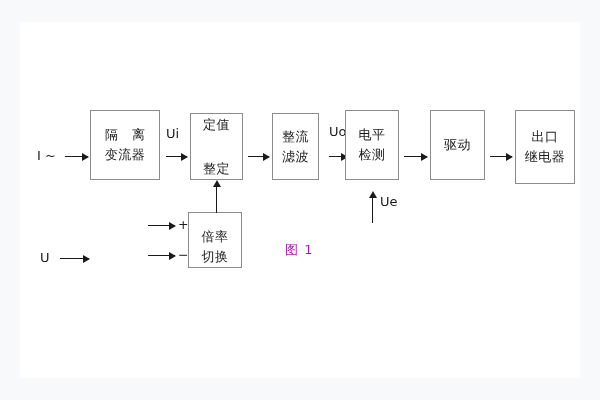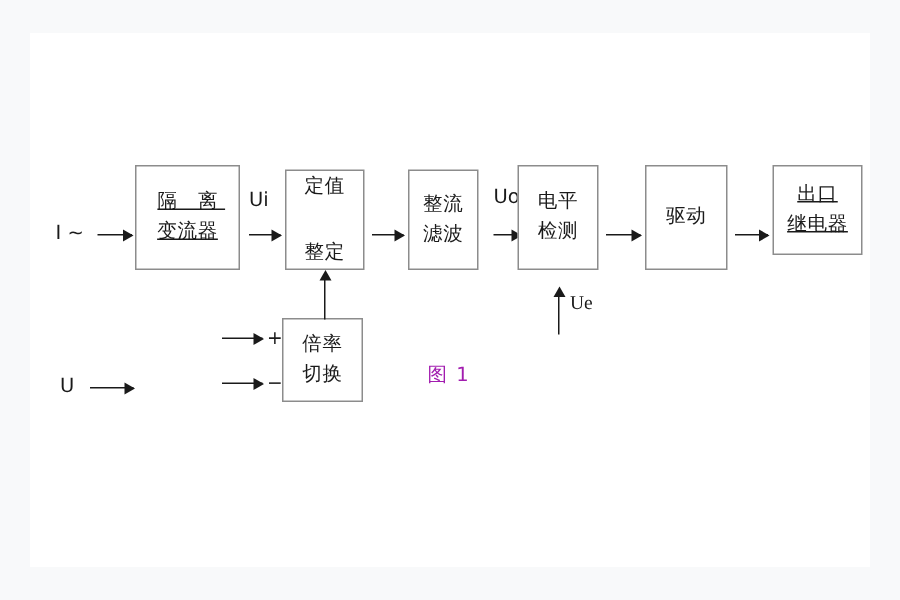--- a/index.html
+++ b/index.html
@@ -100,21 +100,21 @@
 </head>
 <body>
 
 <div id="screen">
   <div id="canvas">
 
     <div class="label" style="left:17px; top:126px;">I ~</div>
 
     <div class="arrow-h" style="left:45px; top:134px; width:23px;"></div>
 
-    <div class="box wide-gap" style="left:70px; top:88px; width:70px; height:70px;text-decoration:underline;">
+    <div class="box wide-gap" style="left:70px; top:88px; width:70px; height:70px;">
       <div class="line">隔 离</div>
       <div class="line">变流器</div>
     </div>
 
     <div class="label" style="left:146px; top:104px;">Ui</div>
 
     <div class="arrow-h" style="left:146px; top:134px; width:21px;"></div>
 
     <div class="box" style="left:170px; top:91px; width:53px; height:67px;gap:24px;">
       <div class="line">定值</div>
@@ -138,44 +138,44 @@
     </div>
 
     <div class="arrow-h" style="left:384px; top:134px; width:23px;"></div>
 
     <div class="box single" style="left:410px; top:88px; width:55px; height:70px;">
       <div class="line">驱动</div>
     </div>
 
     <div class="arrow-h" style="left:470px; top:134px; width:22px;"></div>
 
-    <div class="box" style="left:495px; top:88px; width:60px; height:60px;text-decoration:underline;">
+    <div class="box" style="left:495px; top:88px; width:60px; height:74px;">
       <div class="line">出口</div>
       <div class="line">继电器</div>
     </div>
 
     <div class="label" style="left:20px; top:228px;">U</div>
 
     <div class="arrow-h" style="left:40px; top:236px; width:29px;"></div>
 
 
     <div class="arrow-h" style="left:128px; top:203px; width:27px;"></div>
     <div class="label label-sm" style="left:158px; top:195px;">+12V</div>
 
     <div class="arrow-h" style="left:128px; top:233px; width:27px;"></div>
     <div class="label label-sm" style="left:158px; top:225px;">−12V</div>
 
-    <div class="box" style="left:168px; top:190px; width:54px; height:56px;">
+    <div class="box" style="left:168px; top:190px; width:54px; height:56px;justify-content:flex-end;">
       <div class="line">倍率</div>
       <div class="line">切换</div>
     </div>
 
     <div class="arrow-v-up" style="left:196px; top:164px; height:27px;"></div>
 
 
     <div class="arrow-v-up" style="left:352px; top:175px; height:26px;"></div>
 
-    <div class="label" style="left:360px; top:172px;font-family:Liberation Serif, serif;">Ue</div>
+    <div class="label" style="left:360px; top:172px;">Ue</div>
 
     <div class="caption" style="left:265px; top:219px;">图 1</div>
 
   </div>
 </div>
 
 </body></html>

